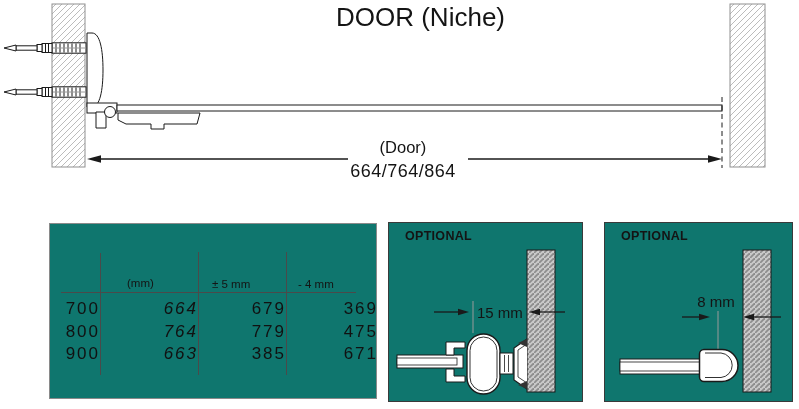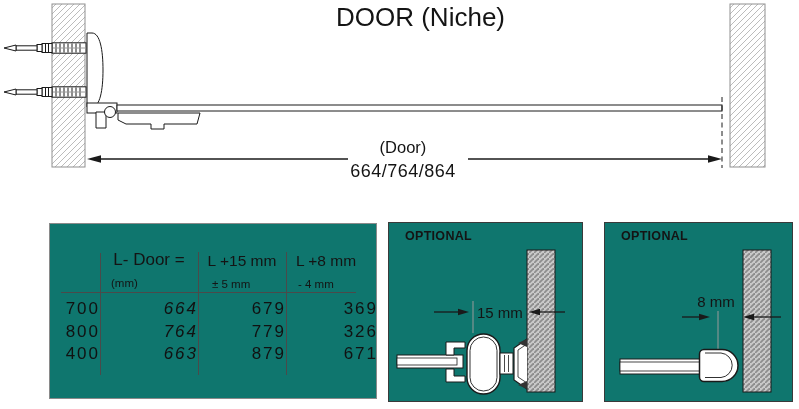--- a/index.html
+++ b/index.html
@@ -98,43 +98,40 @@
     <text x="403" y="153" text-anchor="middle" font-size="16.5">(Door)</text>
     <text x="403" y="177" text-anchor="middle" font-size="18" letter-spacing="0.5">664/764/864</text>
   </svg>
 
   <div id="spec-table-box" class="box">
     <div class="vline" style="left:50px;top:29px;height:122px"></div>
     <div class="vline" style="left:148px;top:28px;height:123px"></div>
     <div class="vline" style="left:236px;top:28px;height:123px"></div>
     <div class="hline" style="left:11px;top:68px;width:295px"></div>
 
-    <div class="th-main" style="left:50px;top:26px;width:98px">L- Door =</div>
-    <div class="th-sub" style="left:61px;top:53px">(mm)</div>
-    <div class="th-main" style="left:148px;top:28px;width:88px;font-size:15.5px">L +15 mm</div>
+    <div class="th-sub" style="left:77px;top:53px">(mm)</div>
     <div class="th-sub" style="left:162px;top:54px">± 5 mm</div>
-    <div class="th-main" style="left:236px;top:28px;width:80px;font-size:15.5px">L +8 mm</div>
     <div class="th-sub" style="left:248px;top:54px">- 4 mm</div>
 
     <div class="trow" style="top:75px">
       <span class="c1">700</span>
       <span class="c2">664</span>
       <span class="c3">679</span>
       <span class="c4">369</span>
     </div>
     <div class="trow" style="top:98px">
       <span class="c1">800</span>
       <span class="c2">764</span>
       <span class="c3">779</span>
-      <span class="c4">326</span>
+      <span class="c4">475</span>
     </div>
     <div class="trow" style="top:120px">
-      <span class="c1">400</span>
+      <span class="c1">900</span>
       <span class="c2">663</span>
-      <span class="c3">879</span>
+      <span class="c3">385</span>
       <span class="c4">671</span>
     </div>
   </div>
 
   <div id="optional-magnet-box" class="box">
     <div class="optional-label">OPTIONAL</div>
     <svg width="193" height="178" viewBox="0 0 193 178">
       <defs>
         <pattern id="hatchB1" width="5" height="5" patternUnits="userSpaceOnUse">
           <rect width="5" height="5" fill="#c9c9c9"></rect>

